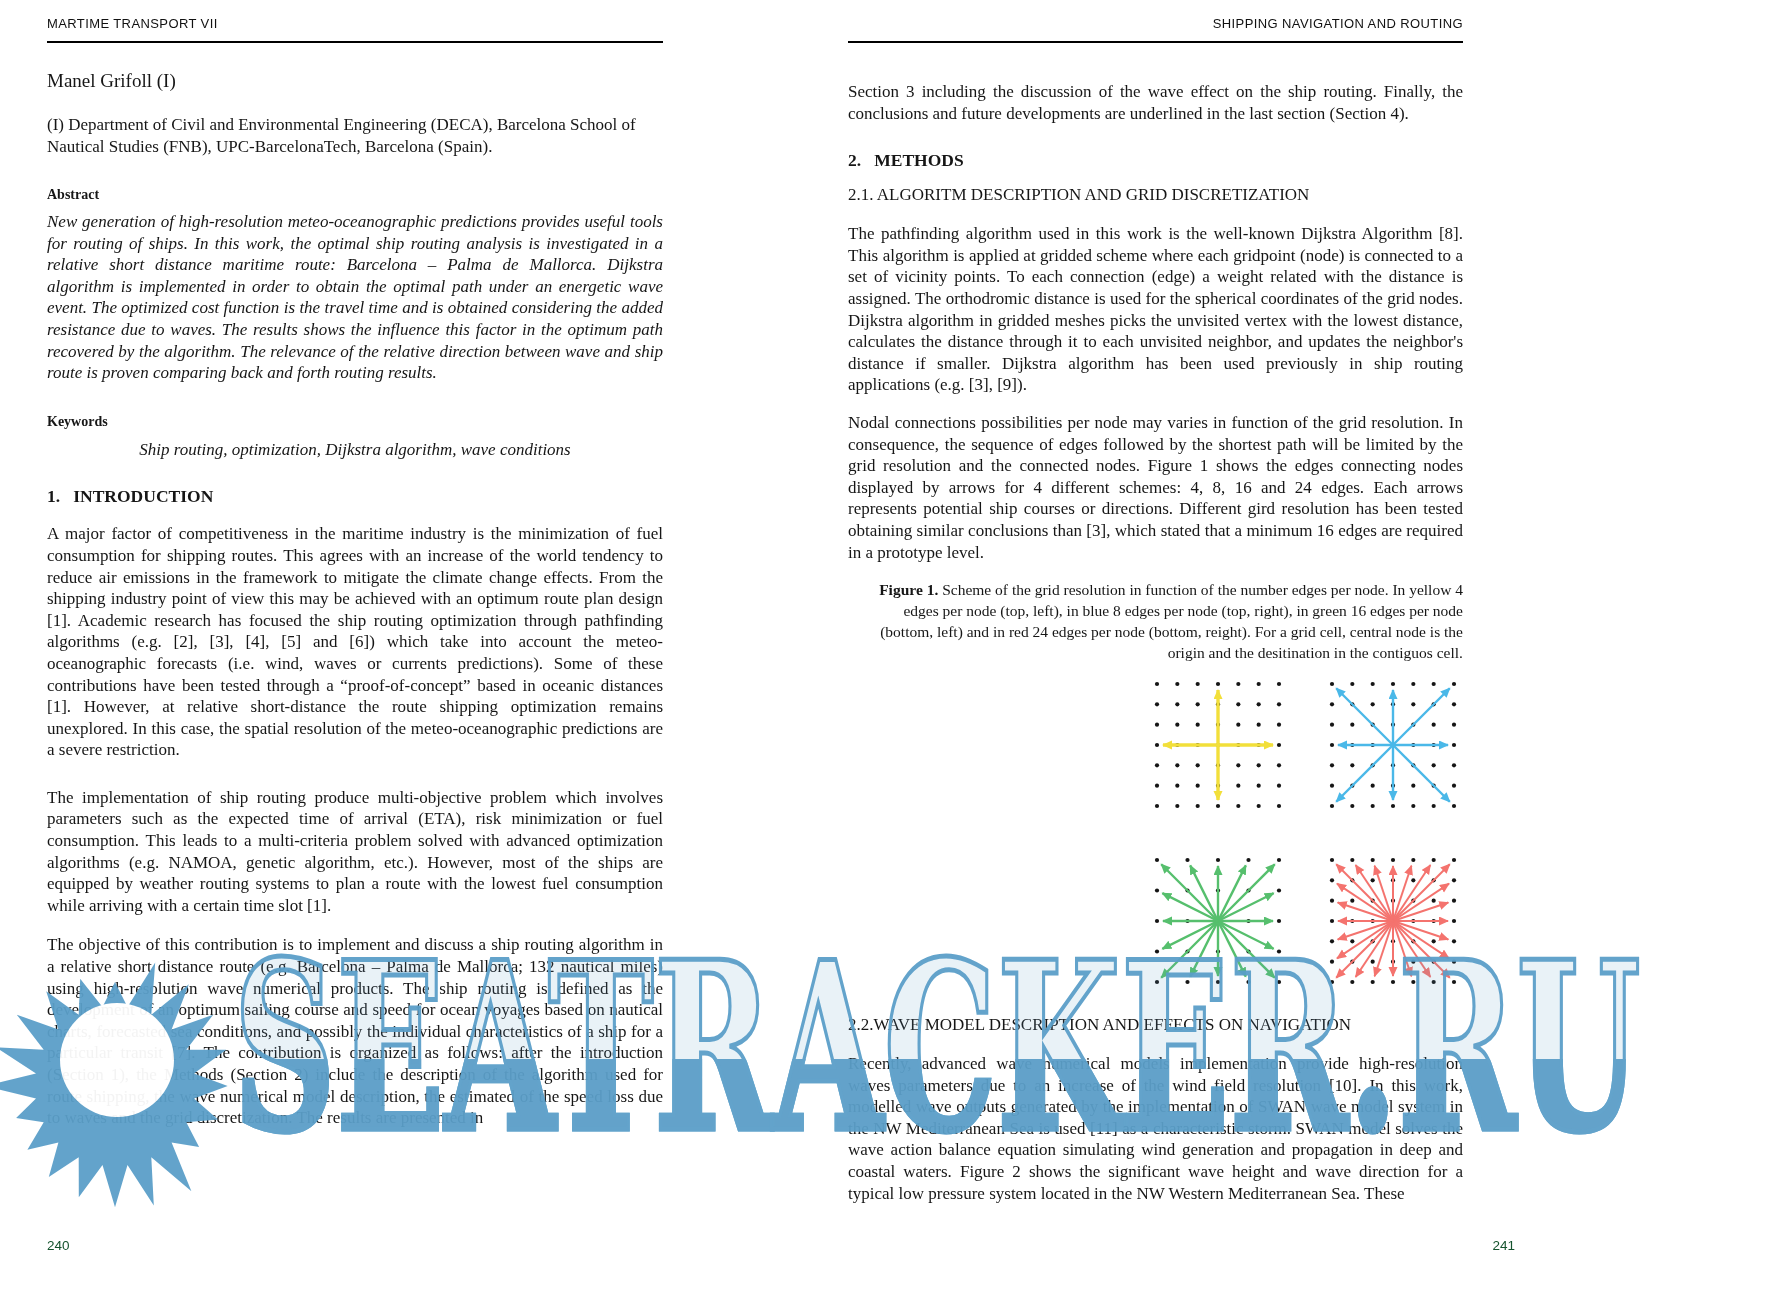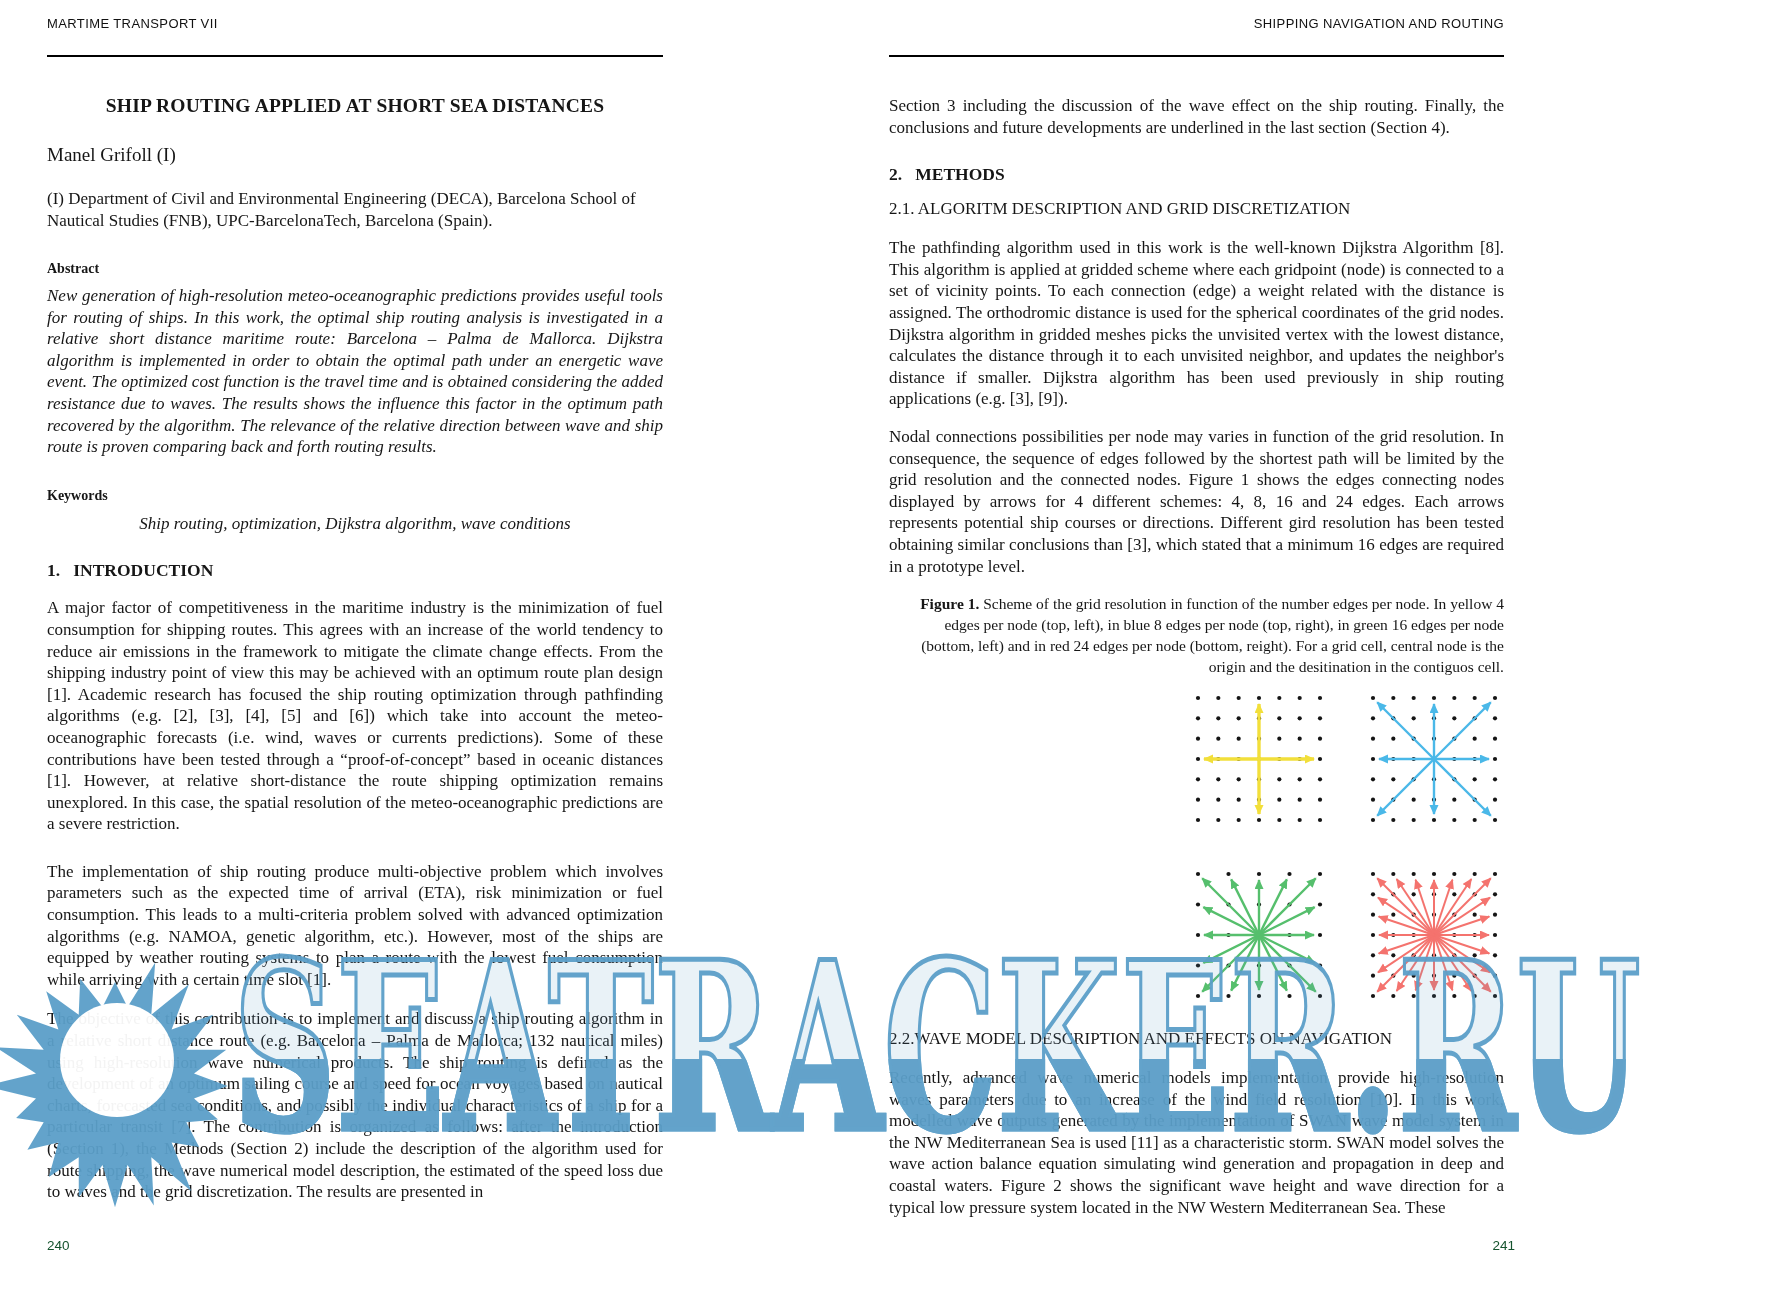--- a/index.html
+++ b/index.html
@@ -2,24 +2,24 @@
 <html><head>
 <meta charset="utf-8">
 <style>
   html,body{margin:0;padding:0;}
   body{
     width:1770px;height:1294px;position:relative;background:#ffffff;
     font-family:"Liberation Serif",serif;color:#161616;overflow:hidden;
   }
   .page{position:absolute;top:16px;width:616px;}
   .page-left{left:47px;}
-  .page-right{left:889px;width:615px;}
+  .page-right{left:848px;width:615px;}
   .running-head{
     font-family:"Liberation Sans",sans-serif;font-size:13px;letter-spacing:.4px;
-    color:#111;padding-bottom:24px;border-bottom:2px solid #000;
+    color:#111;padding-bottom:10px;border-bottom:2px solid #000;
   }
   .running-head.right{text-align:right;}
   .paper-title{
     font-size:19.5px;font-weight:bold;text-align:center;margin:38px 0 0 0;
     letter-spacing:.2px;
   }
   .author{font-size:19px;margin:27px 0 0 0;}
   .affiliation{font-size:17px;line-height:21.5px;margin:22px 0 0 0;}
   .h-bold{font-size:14px;font-weight:bold;margin:30px 0 0 0;}
   .h-bold.tight{}
@@ -63,21 +63,20 @@
     -webkit-background-clip:text;background-clip:text;
     opacity:.95;
   }
   .wm-sun{position:absolute;left:-18px;top:938px;opacity:.95;}
 </style>
 </head>
 <body>
 
 <div class="page page-left">
   <div class="running-head">MARTIME TRANSPORT VII</div>
-  <div class="paper-title">SHIP ROUTING APPLIED AT SHORT SEA DISTANCES</div>
   <p class="author">Manel Grifoll (I)</p>
   <p class="affiliation"> (I) Department of Civil and Environmental Engineering (DECA), Barcelona School of Nautical Studies (FNB), UPC-BarcelonaTech, Barcelona (Spain).</p>
   <div class="h-bold">Abstract</div>
   <p class="body-par abstract-par">New generation of high-resolution meteo-oceanographic predictions provides useful tools for routing of ships. In this work, the optimal ship routing analysis is investigated in a relative short distance maritime route: Barcelona – Palma de Mallorca. Dijkstra algorithm is implemented in order to obtain the optimal path under an energetic wave event. The optimized cost function is the travel time and is obtained considering the added resistance due to waves. The results shows the influence this factor in the optimum path recovered by the algorithm. The relevance of the relative direction between wave and ship route is proven comparing back and forth routing results.</p>
   <div class="h-bold tight">Keywords</div>
   <p class="body-par keywords-par">Ship routing, optimization, Dijkstra algorithm, wave conditions</p>
   <div class="h-section">1.&nbsp;&nbsp;&nbsp;INTRODUCTION</div>
   <p class="body-par">A major factor of competitiveness in the maritime industry is the minimization of fuel consumption for shipping routes. This agrees with an increase of the world tendency to reduce air emissions in the framework to mitigate the climate change effects. From the shipping industry point of view this may be achieved with an optimum route plan design [1]. Academic research has focused the ship routing optimization through pathfinding algorithms (e.g. [2], [3], [4], [5] and [6]) which take into account the meteo-oceanographic forecasts (i.e. wind, waves or currents predictions). Some of these contributions have been tested through a “proof-of-concept” based in oceanic distances [1]. However, at relative short-distance the route shipping optimization remains unexplored. In this case, the spatial resolution of the meteo-oceanographic predictions are a severe restriction.</p>
   <p class="body-par par-sp">The implementation of ship routing produce multi-objective problem which involves parameters such as the expected time of arrival (ETA), risk minimization or fuel consumption. This leads to a multi-criteria problem solved with advanced optimization algorithms (e.g. NAMOA, genetic algorithm, etc.). However, most of the ships are equipped by weather routing systems to plan a route with the lowest fuel consumption while arriving with a certain time slot [1].</p>
   <p class="body-par par-sp2">The objective of this contribution is to implement and discuss a ship routing algorithm in a relative short distance route (e.g. Barcelona – Palma de Mallorca; 132 nautical miles) using high-resolution wave numerical products. The ship routing is defined as the development of an optimum sailing course and speed for ocean voyages based on nautical charts, forecasted sea conditions, and possibly the individual characteristics of a ship for a particular transit [7]. The contribution is organized as follows: after the introduction (Section 1), the Methods (Section 2) include the description of the algorithm used for route shipping, the wave numerical model description, the estimated of the speed loss due to waves and the grid discretization. The results are presented in</p>

